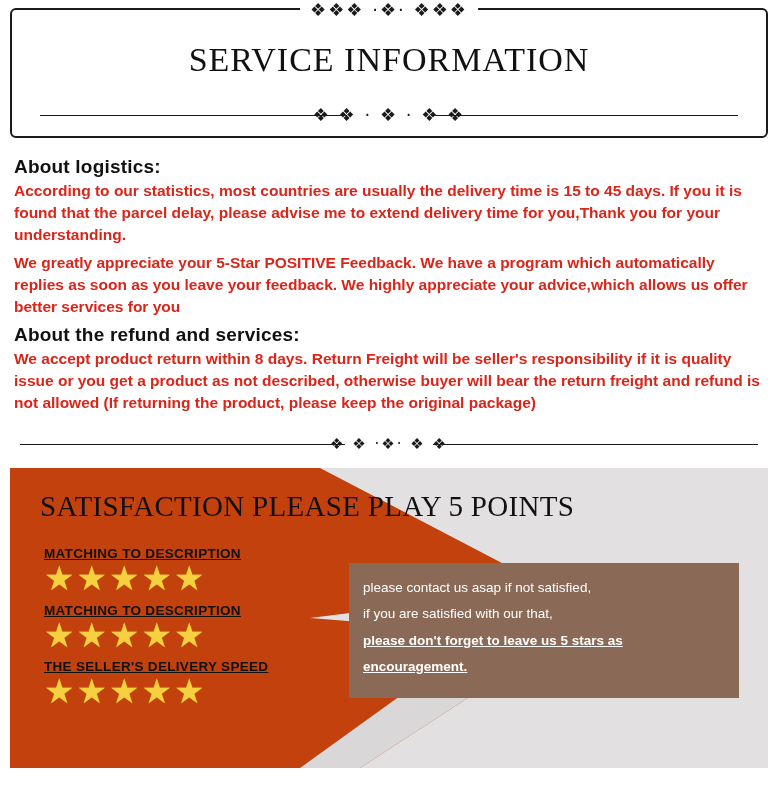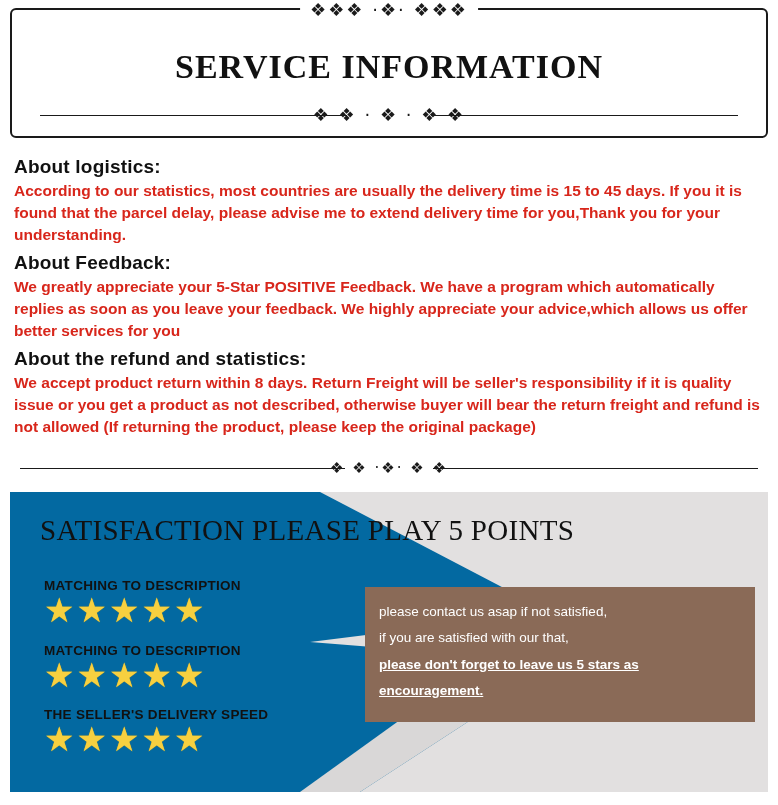--- a/index.html
+++ b/index.html
@@ -27,24 +27,24 @@
     height: 130px;
     border: 2px solid #1a1a1a;
     border-radius: 6px;
     box-sizing: border-box;
     background: #fff;
   }
   .header-title {
     position: absolute;
     left: 0;
     right: 0;
-    top: 38px;
+    top: 31px;
     text-align: center;
     font-family: "Liberation Serif", serif;
-    font-weight: bold;
+    font-weight: normal;
     font-size: 34px;
     letter-spacing: 1px;
     color: #111;
   }
 
   
   .ornament {
     position: relative;
     height: 26px;
   }
@@ -114,21 +114,21 @@
     margin: 16px 20px 0 20px;
     position: relative;
     height: 28px;
   }
 
   
   .bottom {
     position: relative;
     margin: 10px 10px 0 10px;
     height: 300px;
-    background: #0369a1;
+    background: #c2410c;
     overflow: hidden;
   }
   .bottom-title {
     position: absolute;
     left: 30px;
     top: 22px;
     font-family: "Liberation Serif", serif;
     font-size: 29px;
     color: #111;
     letter-spacing: .3px;
@@ -137,21 +137,22 @@
     position: absolute;
     left: 34px;
     top: 72px;
     width: 300px;
   }
   .rating-label {
     font-size: 13.5px;
     font-weight: bold;
     color: #111;
     letter-spacing: .3px;
-    margin-top: 14px;
+    margin-top: 6px;
+    text-decoration: underline;
   }
   .stars {
     font-size: 34px;
     line-height: 1.05;
     color: #f7d040;
     letter-spacing: 2px;
     margin: 0 0 2px 0;
     font-family: "DejaVu Sans", sans-serif;
     text-shadow: 0 0 1px #c8a012;
   }
@@ -161,21 +162,21 @@
     position: absolute;
     left: 290px;
     top: 0;
     width: 500px;
     height: 300px;
     pointer-events: none;
   }
 
   .note-box {
     position: absolute;
-    left: 355px;
+    left: 339px;
     top: 95px;
     width: 390px;
     height: 135px;
     background: #8a6a57;
     color: #ffffff;
     padding: 12px 14px 12px 14px;
     box-sizing: border-box;
   }
   .note-line {
     font-size: 13.5px;
@@ -202,26 +203,25 @@
   </div>
 
   <div class="content">
 
     <div>
       <div class="section-heading">About logistics:</div>
       <p class="section-body">According to our statistics, most countries are usually the delivery time is 15 to 45 days. If you it is found that the parcel delay, please advise me to extend delivery time for you,Thank you for your understanding.</p>
     </div>
 
     <div>
-      <div class="section-heading">About Feedback:</div>
       <p class="section-body">We greatly appreciate your 5-Star POSITIVE Feedback. We have a program which automatically replies as soon as you leave your feedback. We highly appreciate your advice,which allows us offer better services for you</p>
     </div>
 
     <div>
-      <div class="section-heading">About the refund and statistics:</div>
+      <div class="section-heading">About the refund and services:</div>
       <p class="section-body">We accept product return within 8 days. Return Freight will be seller's responsibility if it is quality issue or you get a product as not described, otherwise buyer will bear the return freight and refund is not allowed (If returning the product, please keep the original package)</p>
     </div>
 
   </div>
 
   <div class="ornament mid-ornament small">
     <span class="rule left"></span>
     <span class="rule right"></span>
     <span class="center">❖ ❖ ·❖· ❖ ❖</span>
   </div>

